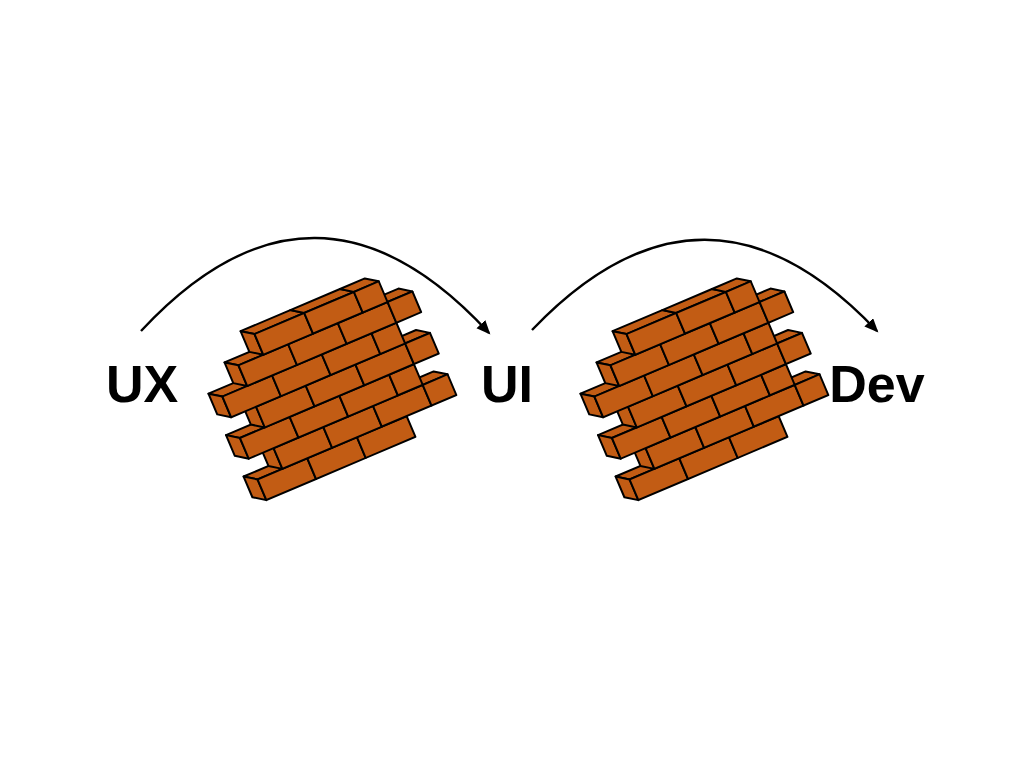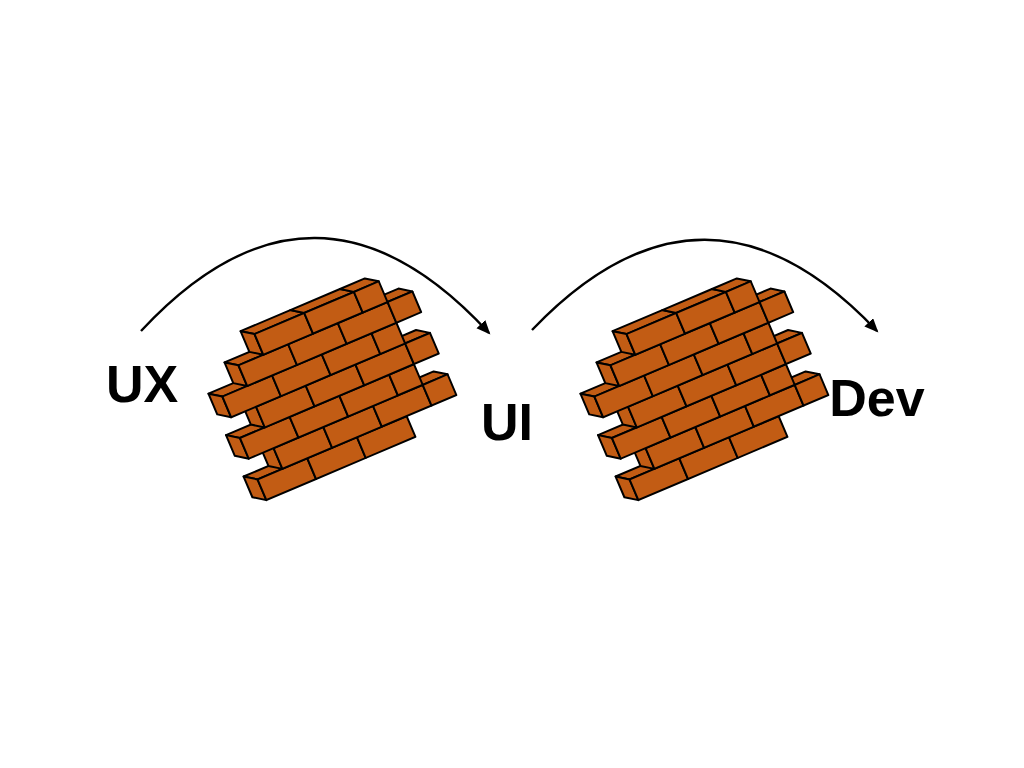--- a/index.html
+++ b/index.html
@@ -14,22 +14,22 @@
   .canvas { position: absolute; inset: 0; }
   .node-label {
     position: absolute;
     transform: translate(-50%, -50%);
     font-size: 52px;
     font-weight: 700;
     color: #000000;
     white-space: nowrap;
   }
   #label-ux  { left: 142px; top: 384px; }
-  #label-ui  { left: 507px; top: 384px; margin-top: 38px; }
-  #label-dev { left: 877px; top: 384px; margin-top: 14px; }
+  #label-ui  { left: 507px; top: 384px; }
+  #label-dev { left: 877px; top: 384px; }
 
   svg.wall {
     position: absolute;
     width: 280px;
     height: 260px;
     overflow: visible;
   }
   #wall-1 { left: 188px; top: 254px; }
   #wall-2 { left: 560px; top: 254px; }
   svg.wall path {

